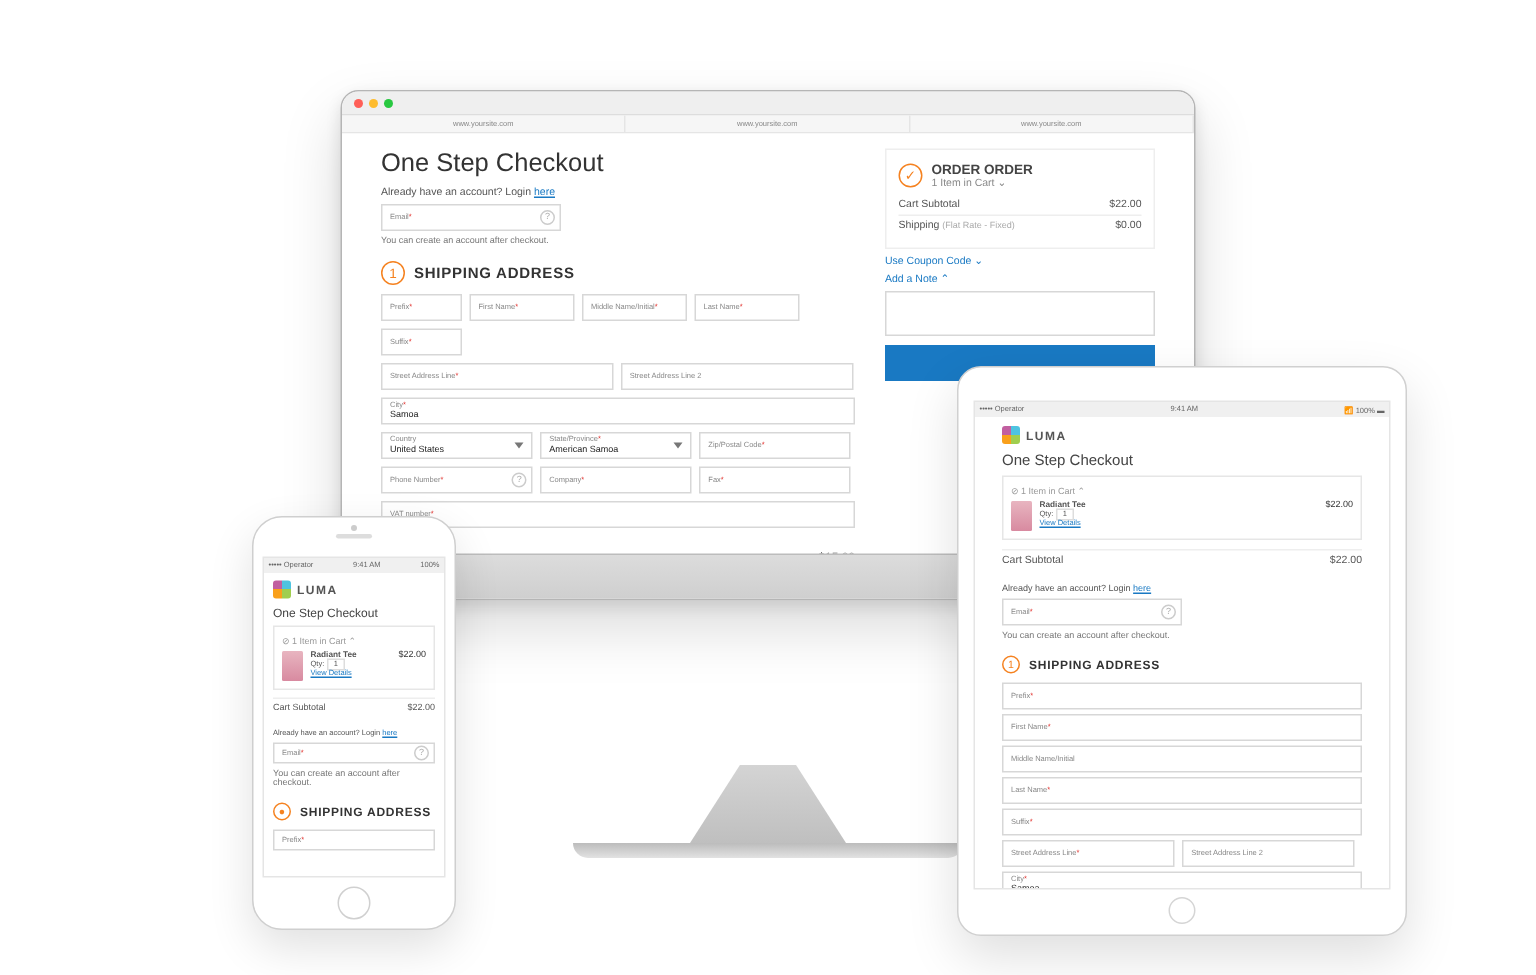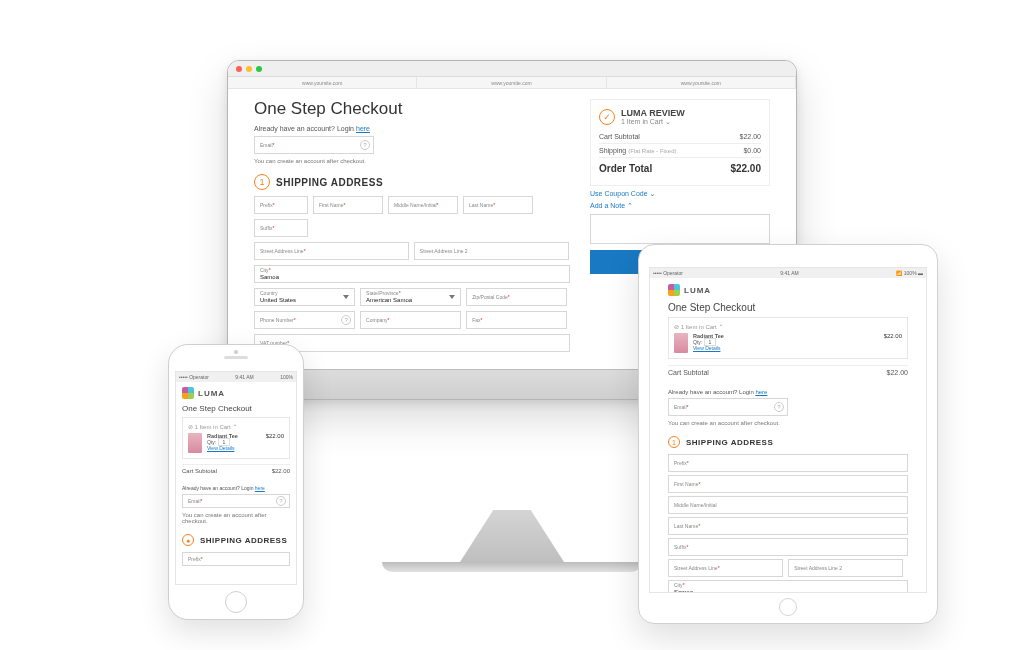--- a/index.html
+++ b/index.html
@@ -191,35 +191,31 @@
             </div>
 
           </div>
         </div>
 
         <div class="desk-side">
           <div class="order-box">
             <div class="order-head">
               <span class="checkcircle">✓</span>
               <div>
-                <div class="order-title">LUMA REVIEW</div>
+                <div class="order-title">ORDER ORDER</div>
                 <div class="order-sub"><span>1 Item in Cart</span> ⌄</div>
               </div>
             </div>
             <div class="oline first">
                 <span>Cart Subtotal</span>
                 <span>$22.00</span>
               </div>
             <div class="oline">
                 <span><span>Shipping</span> <span class="muted">(Flat Rate - Fixed)</span></span>
                 <span>$0.00</span>
-              </div>
-            <div class="oline total">
-                <span>Order Total</span>
-                <span>$22.00</span>
               </div>
           </div>
           <div class="linkline"><span>Use Coupon Code</span> ⌄</div>
           <div class="linkline"><span>Add a Note</span> ⌃</div>
           <div class="fld" style="height:30px;margin-top:4px"></div>
           <div class="bigbtn"></div>
         </div>
       </div>
 
       <div class="imac-chin"></div>

